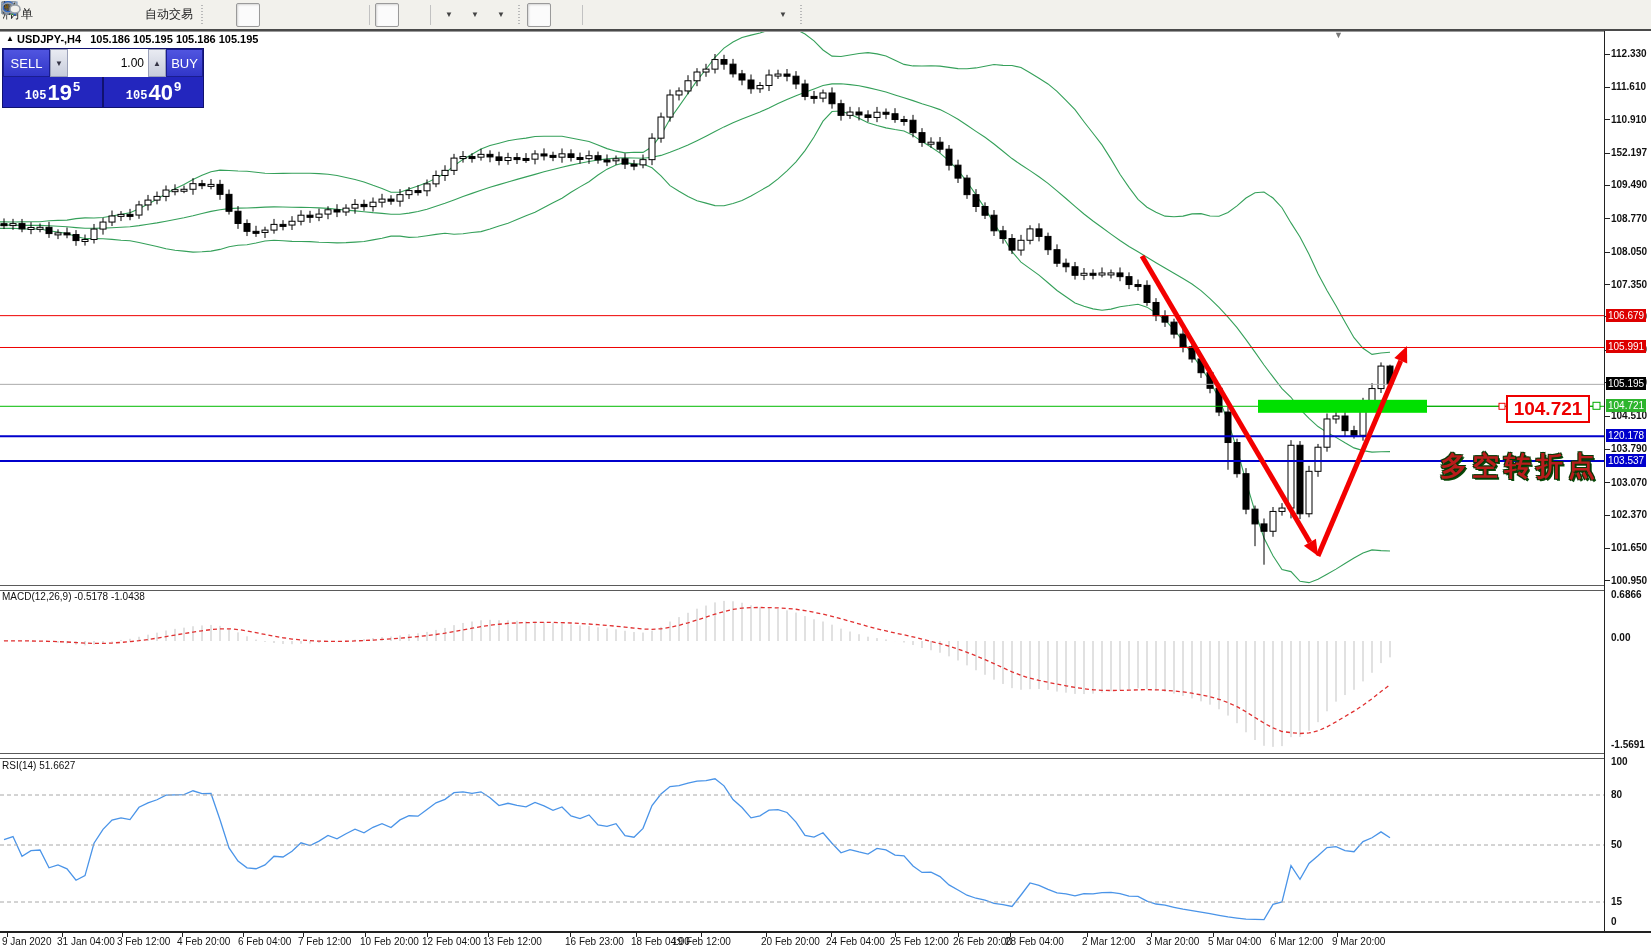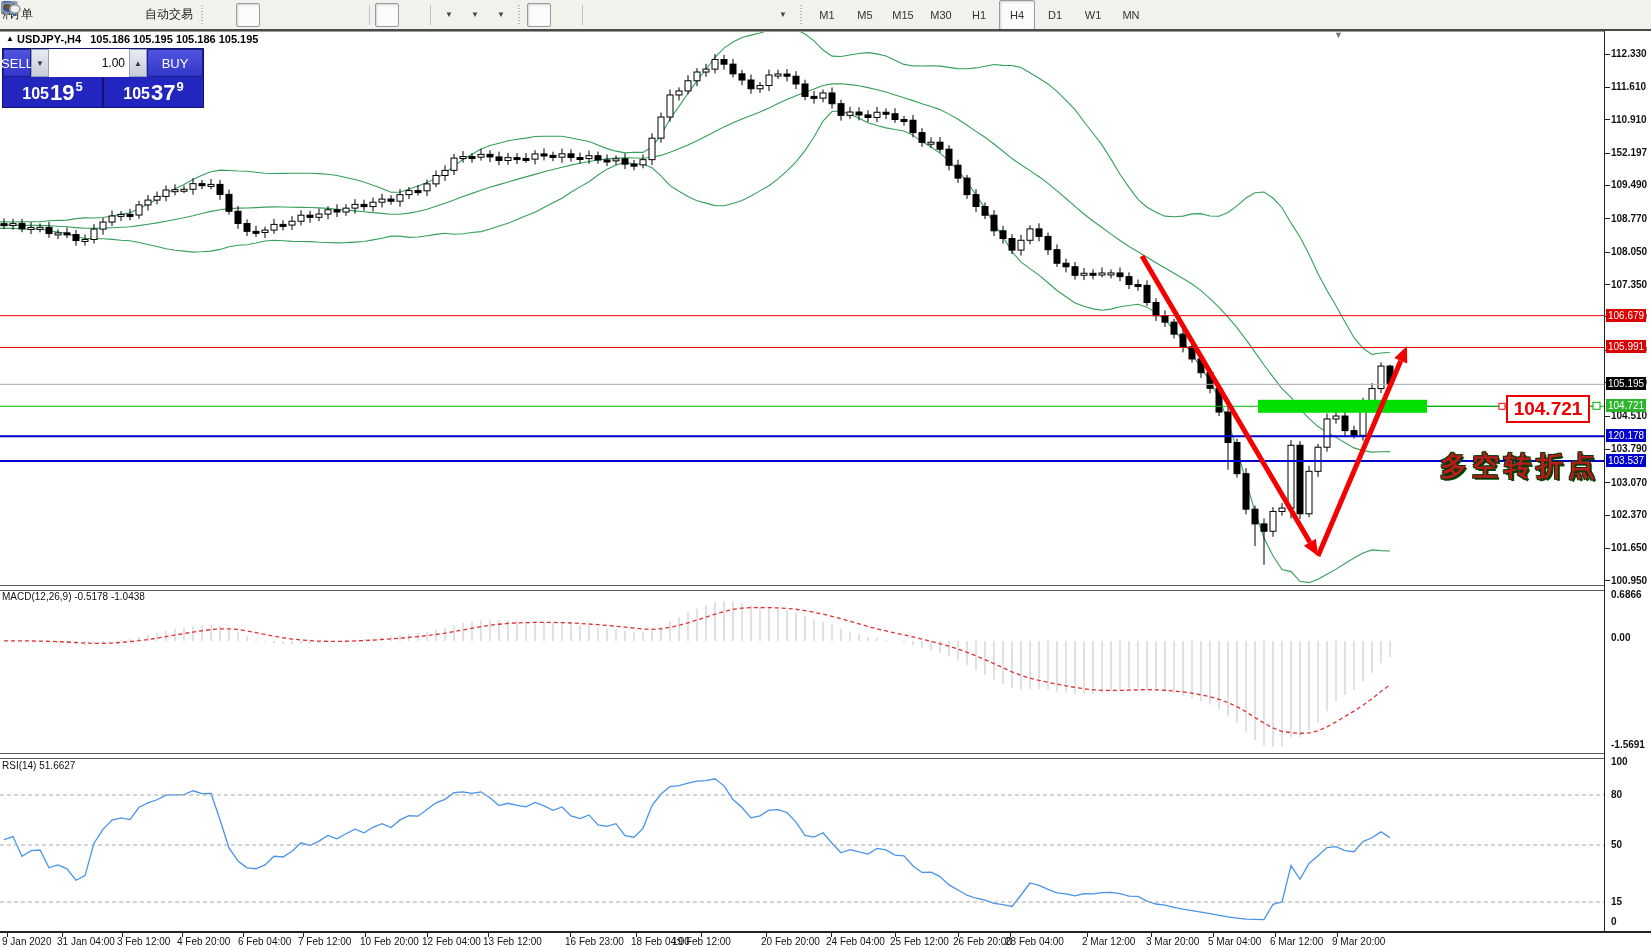--- a/index.html
+++ b/index.html
@@ -20,27 +20,27 @@
   .vsep{width:1px;height:20px;background:#c2c2c2;margin:0 4px;flex:0 0 auto;}
   .caret{font-size:8px;color:#444;margin-left:2px;}
   .tf{font-size:11px;color:#333;padding:3px 6px;}
   .tbspacer{flex:1 1 auto;}
   
   .quote{position:absolute;left:2px;top:48px;width:202px;height:60px;background:#2326be;
          border:1px solid #101270;box-sizing:border-box;}
   .qrow1{display:flex;height:28px;}
   .qbtn{background:linear-gradient(#5055e0,#3136c8);color:#fff;font-size:13px;
         display:flex;align-items:center;justify-content:center;border:1px solid #1a1d90;box-sizing:border-box;}
-  .qsell{width:28px;} .qbuy{flex:1;}
+  .qsell{width:47px;} .qbuy{flex:1;}
   .qstep{width:18px;background:linear-gradient(#e9ebf2,#c7ccdb);color:#334;font-size:8px;
          display:flex;align-items:center;justify-content:center;border:1px solid #9aa0b8;box-sizing:border-box;}
   .qvol{width:72px;border:none;font-size:12px;text-align:right;padding:0 4px;font-family:"Liberation Sans",sans-serif;}
   .qrow2{display:flex;height:30px;color:#fff;}
   .qprice{flex:1;display:flex;align-items:flex-end;justify-content:center;padding-bottom:1px;}
-  .qprice .small{font-size:16px;font-weight:bold;margin:4px 1px 3px 0;}
+  .qprice .small{font-size:12px;font-weight:bold;margin:4px 1px 3px 0;font-family:Liberation Mono, monospace;}
   .qprice .big{font-size:22px;font-weight:bold;line-height:26px;}
   .qprice .sup{font-size:13px;font-weight:bold;margin:0 0 12px 1px;}
   .qdiv{width:2px;background:#101270;}
   
   .chart-top{position:absolute;left:0;top:31px;width:1651px;height:1px;background:#9a9a9a;}
   .sym-title{position:absolute;left:6px;top:33px;font-size:11px;font-weight:bold;color:#000;}
   .sep{position:absolute;left:0;width:1651px;height:4px;
        border-top:1px solid #5a5a5a;border-bottom:1px solid #5a5a5a;background:#fff;}
   .axis-strip{position:absolute;left:1604px;top:31px;width:47px;height:900px;background:#fff;border-left:1px solid #222;}
   .ptick{position:absolute;left:6px;font-size:10px;color:#111;font-weight:bold;}
@@ -232,31 +232,20 @@
     <div class="tbtn">
         <svg width="18" height="16">
           <path d="M4 4 l4 4 M8 8 l-1 -4 M8 8 l-4 -1" stroke="#7a5a10" fill="none"></path>
           <path d="M14 12 l-4 -4 M10 8 l1 4 M10 8 l4 1" stroke="#7a5a10" fill="none"></path>
         </svg>
         <span class="caret">▼</span>
       </div>
 
     <div class="grip"></div>
 
-    <div id="tf-bar" style="display:flex;align-items:center;">
-        <div class="tbtn tf">M1</div>
-        <div class="tbtn tf">M5</div>
-        <div class="tbtn tf">M15</div>
-        <div class="tbtn tf">M30</div>
-        <div class="tbtn tf">H1</div>
-        <div class="tbtn tf pressed">H4</div>
-        <div class="tbtn tf">D1</div>
-        <div class="tbtn tf">W1</div>
-        <div class="tbtn tf">MN</div>
-      </div>
 
     <div class="tbspacer"></div>
     <div class="tbtn">
         <svg width="20" height="18">
           <circle cx="8" cy="7" r="5" fill="none" stroke="#2a66c8" stroke-width="2"></circle>
           <line x1="12" y1="11" x2="16" y2="15" stroke="#2a66c8" stroke-width="2.5"></line>
         </svg>
       </div>
     <div class="tbtn" style="margin-right:6px;">
         <svg width="22" height="18">
@@ -794,21 +783,21 @@
     </div>
     <div class="qrow2">
       <div class="qprice">
         <span class="small">105</span>
         <span class="big">19</span>
         <span class="sup">5</span>
       </div>
       <div class="qdiv"></div>
       <div class="qprice">
         <span class="small">105</span>
-        <span class="big">37</span>
+        <span class="big">40</span>
         <span class="sup">9</span>
       </div>
     </div>
   </div>
 
   <div class="sep" style="top:585px;"></div>
   <div class="sep" style="top:753px;"></div>
 
   <div class="ind-label" style="left:2px;top:591px;">MACD(12,26,9) -0.5178 -1.0438</div>
   <div class="ind-label" style="left:2px;top:760px;">RSI(14) 51.6627</div>

